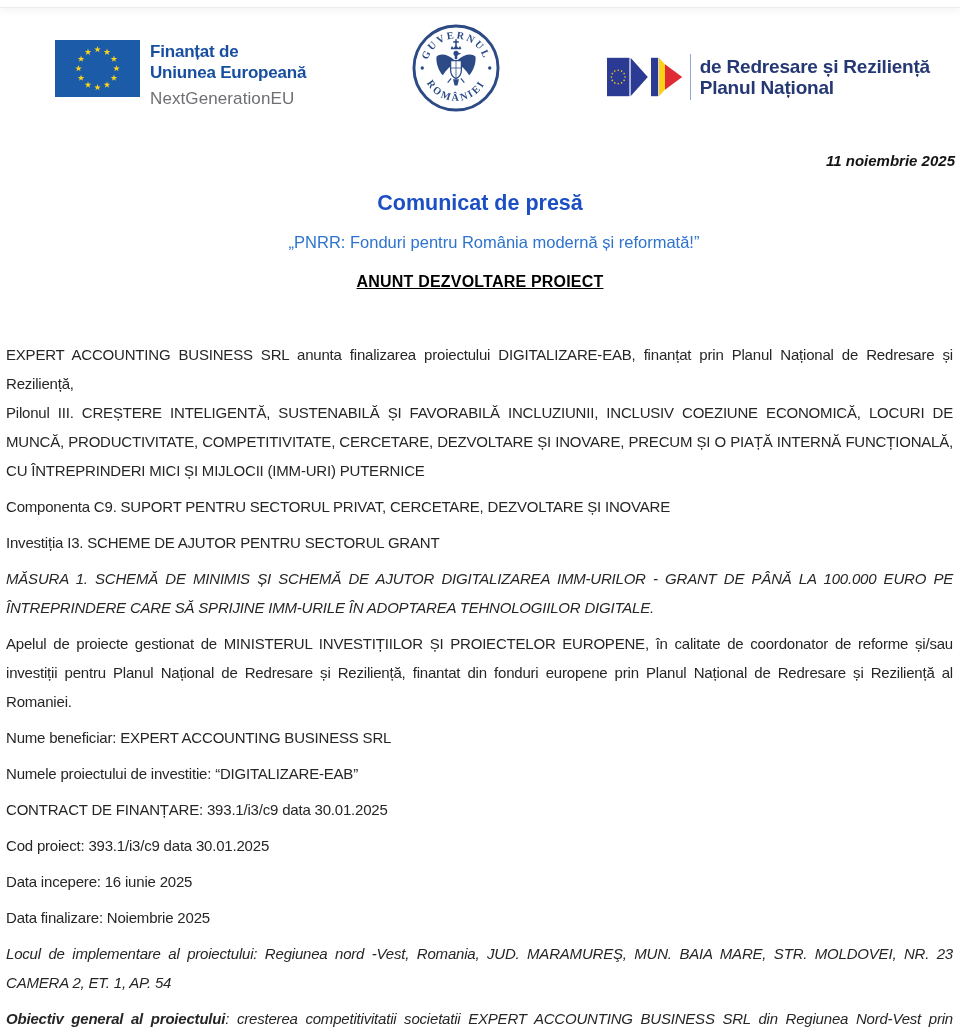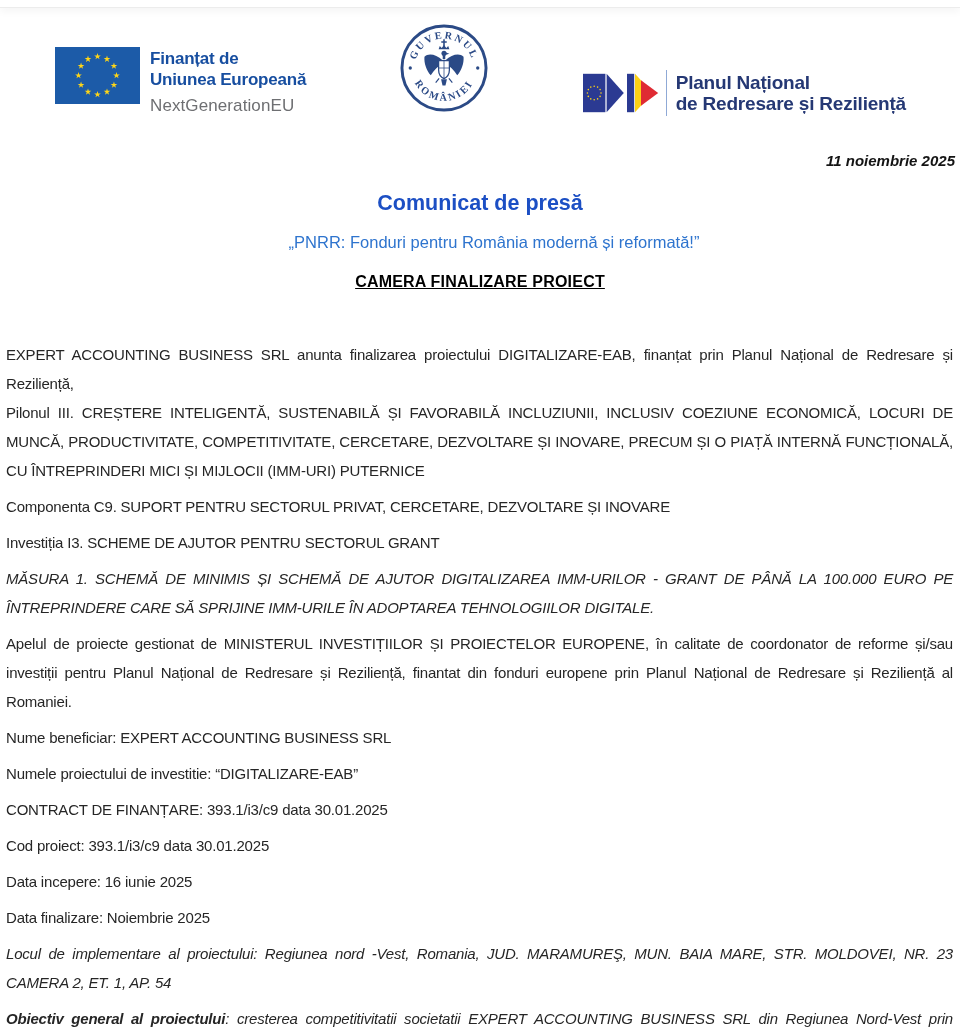--- a/index.html
+++ b/index.html
@@ -6,22 +6,22 @@
   body{
     width:960px;height:1035px;overflow:hidden;background:#ffffff;
     font-family:"Liberation Sans",sans-serif;color:#262626;
   }
   .top-edge{
     height:7px;background:#ffffff;border-bottom:1px solid #ececec;
     box-shadow:0 3px 8px rgba(0,0,0,0.05);
   }
   
   .logos{
-    display:flex;justify-content:space-between;align-items:flex-end;
-    padding:16px 54px 0 55px;
+    display:flex;justify-content:space-between;align-items:center;
+    padding:16px 30px 0 55px;
   }
   .eu-logo{display:flex;margin-top:8px;}
   .eu-flag{display:block;}
   .eu-text{margin-left:10px;padding-top:1px;}
   .eu-line{font-weight:bold;color:#174EA0;font-size:17px;line-height:21px;letter-spacing:-0.2px;}
   .eu-next{color:#6E6F72;font-size:17px;margin-top:6px;letter-spacing:0.1px;}
   .gov-seal{margin-top:0;}
   .pnrr-logo{display:flex;align-items:center;margin-top:14px;}
   .pnrr-sep{width:1px;height:46px;background:#8FA9D6;margin:0 9px 0 7px;}
   .pnrr-text{font-weight:bold;color:#253874;font-size:19px;line-height:21px;letter-spacing:-0.2px;}
@@ -132,33 +132,33 @@
           <circle cx="6.64" cy="21.75" r="1"></circle>
             <circle cx="9.75" cy="18.6" r="1"></circle>
         </g>
         <polygon points="29.5,2 51,26 29.5,50" fill="#2B3A92"></polygon>
         <rect x="55" y="2" width="9" height="48" fill="#2B3A92"></rect>
         <polygon points="65,2 87,26 65,50" fill="#FCD116"></polygon>
         <polygon points="72.5,10 94,26 72.5,42" fill="#DF2B33"></polygon>
       </svg>
       <div class="pnrr-sep"></div>
       <div class="pnrr-text">
+        <div>de Redresare și Reziliență</div>
         <div>Planul Național</div>
-        <div>de Redresare și Reziliență</div>
       </div>
     </div>
   </header>
 
   <div class="doc-date">11 noiembrie 2025</div>
 
   <h1 class="doc-title">Comunicat de presă</h1>
 
   <div class="doc-subtitle">„PNRR: Fonduri pentru România modernă și reformată!”</div>
 
-  <div class="doc-announcement">CAMERA FINALIZARE PROIECT</div>
+  <div class="doc-announcement">ANUNT DEZVOLTARE PROIECT</div>
 
   <main class="doc-body">
     <p><span>EXPERT ACCOUNTING BUSINESS SRL anunta finalizarea proiectului DIGITALIZARE-EAB, finanțat prin Planul Național de Redresare și Reziliență,</span><br><span>Pilonul III. CREȘTERE INTELIGENTĂ, SUSTENABILĂ ȘI FAVORABILĂ INCLUZIUNII, INCLUSIV COEZIUNE ECONOMICĂ, LOCURI DE MUNCĂ, PRODUCTIVITATE, COMPETITIVITATE, CERCETARE, DEZVOLTARE ȘI INOVARE, PRECUM ȘI O PIAȚĂ INTERNĂ FUNCȚIONALĂ, CU ÎNTREPRINDERI MICI ȘI MIJLOCII (IMM-URI) PUTERNICE</span></p>
     <p>Componenta C9. SUPORT PENTRU SECTORUL PRIVAT, CERCETARE, DEZVOLTARE ȘI INOVARE</p>
     <p>Investiția I3. SCHEME DE AJUTOR PENTRU SECTORUL GRANT</p>
     <p class="italic">MĂSURA 1. SCHEMĂ DE MINIMIS ȘI SCHEMĂ DE AJUTOR DIGITALIZAREA IMM-URILOR - GRANT DE PÂNĂ LA 100.000 EURO PE ÎNTREPRINDERE CARE SĂ SPRIJINE IMM-URILE ÎN ADOPTAREA TEHNOLOGIILOR DIGITALE.</p>
     <p>Apelul de proiecte gestionat de MINISTERUL INVESTIȚIILOR ȘI PROIECTELOR EUROPENE, în calitate de coordonator de reforme și/sau investiții pentru Planul Național de Redresare și Reziliență, finantat din fonduri europene prin Planul Național de Redresare și Reziliență al Romaniei.</p>
     <p>Nume beneficiar: EXPERT ACCOUNTING BUSINESS SRL</p>
     <p>Numele proiectului de investitie: “DIGITALIZARE-EAB”</p>
     <p>CONTRACT DE FINANȚARE: 393.1/i3/c9 data 30.01.2025</p>

